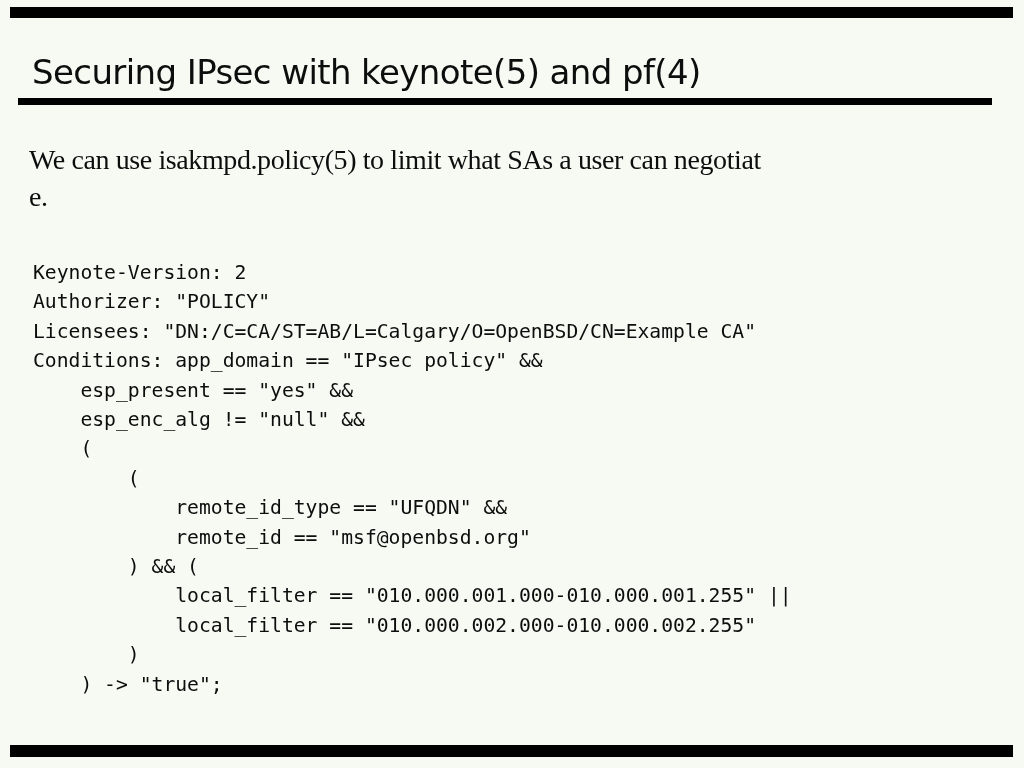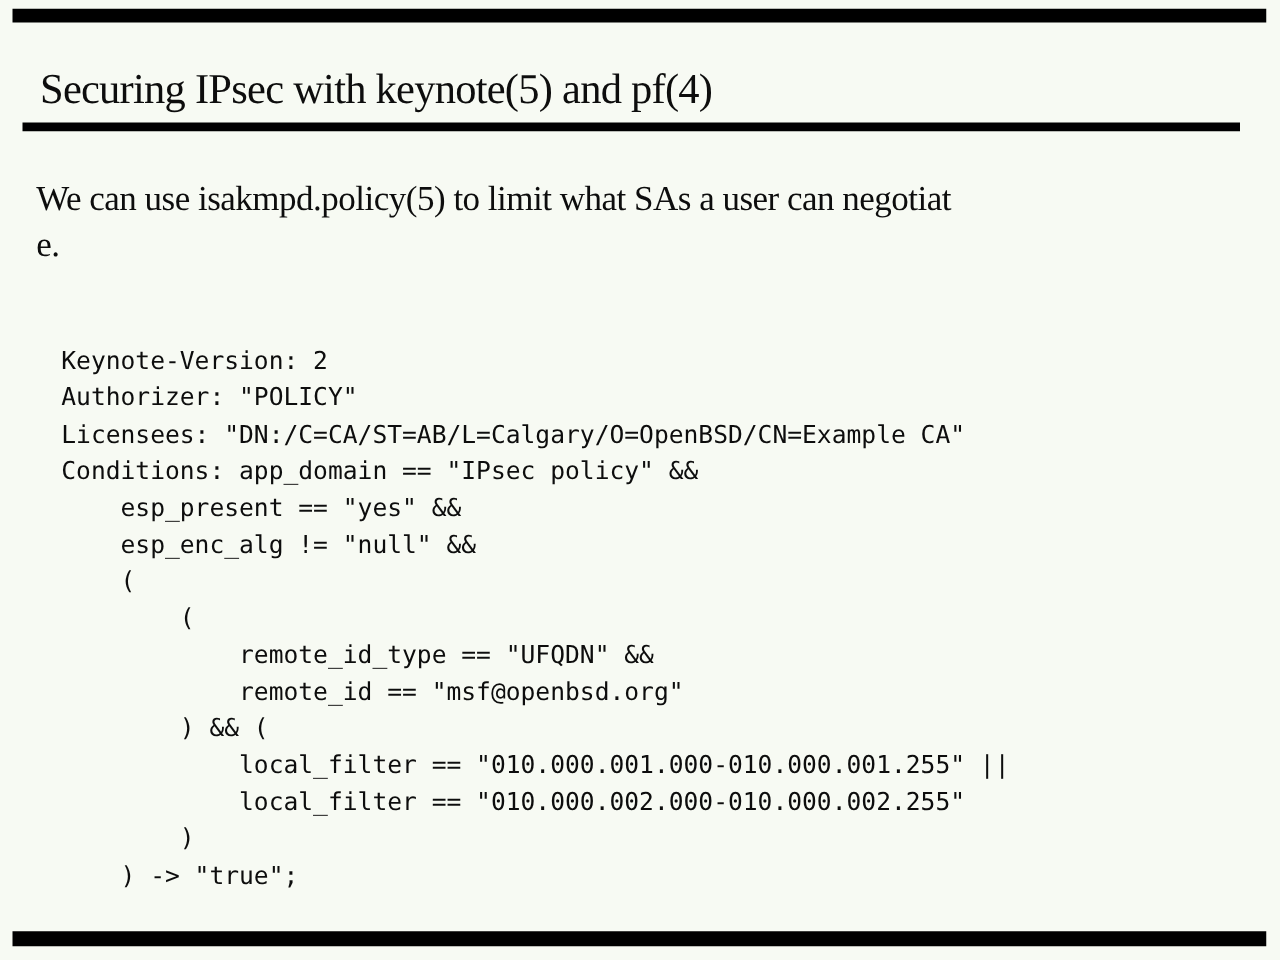--- a/index.html
+++ b/index.html
@@ -28,21 +28,20 @@
     position: absolute;
     left: 32px;
     top: 52px;
     margin: 0;
     font-size: 34px;
     font-weight: normal;
     line-height: 40px;
     letter-spacing: -0.6px;
     color: #0d0d0d;
     white-space: nowrap;
-    font-family: Liberation Serif, serif;
   }
   .title-rule {
     position: absolute;
     left: 18px;
     top: 98px;
     width: 974px;
     height: 7px;
     background: #000000;
   }
   .body-text {
@@ -55,21 +54,21 @@
     color: #0d0d0d;
   }
   .body-text .line {
     white-space: pre;
     font-family: Liberation Serif, serif;
   }
   .code-block {
     position: absolute;
     left: 33px;
     top: 258px;
-    margin: 16px;
+    margin: 0;
     font-family: "DejaVu Sans Mono", monospace;
     font-size: 19.7px;
     line-height: 29.4px;
     color: #0d0d0d;
   }
   .code-line {
     white-space: pre;
   }
 </style>
 </head>

